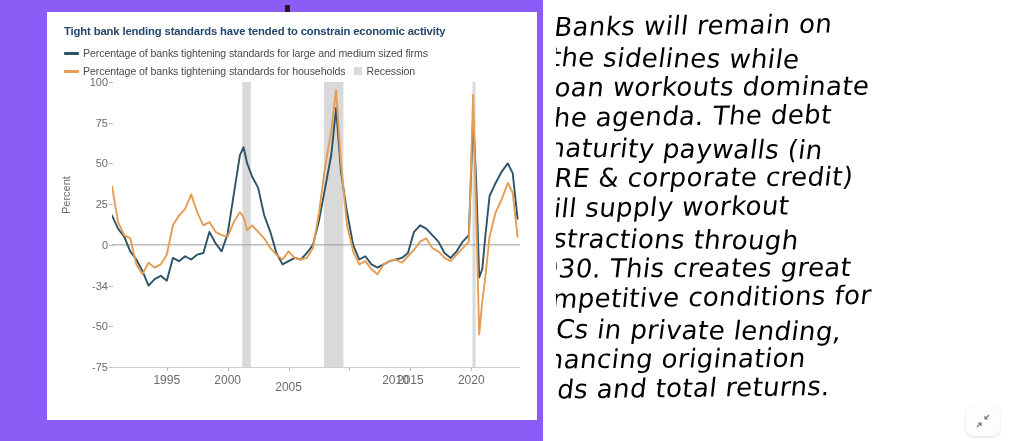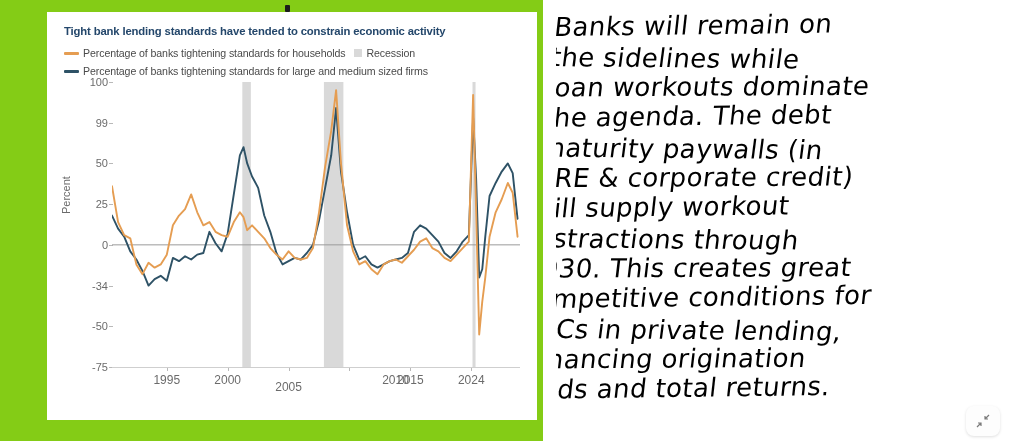--- a/index.html
+++ b/index.html
@@ -8,21 +8,21 @@
     background:#ffffff;
     font-family:"Liberation Sans", sans-serif;
     overflow:hidden;
     position:relative;
   }
   #root{position:absolute;inset:0;}
 
   
   .left-panel{
     position:absolute;left:0;top:0;width:543px;height:441px;
-    background:#84cc16;
+    background:#8b5cf6;
   }
   .top-dot{
     position:absolute;left:285px;top:5px;width:5px;height:7px;
     background:#1c1c1c;border-radius:1px;
   }
 
   
   .chart-card{
     position:absolute;left:47px;top:12px;width:490px;height:408px;
     background:#ffffff;
@@ -93,37 +93,37 @@
 
   <div class="left-panel">
     <div class="top-dot"></div>
 
     <div class="chart-card">
 
       <div class="chart-title">Tight bank lending standards have tended to constrain economic activity</div>
 
       <div class="legend">
         <div class="legend-row">
+          <span class="swatch-line" style="background:#2e5266"></span>
+          <span class="legend-label">Percentage of banks tightening standards for large and medium sized firms</span>
+        </div>
+        <div class="legend-row">
           <span class="swatch-line" style="background:#e59d52"></span>
           <span class="legend-label">Percentage of banks tightening standards for households</span>
           <span class="swatch-box" style="background:#d9d9d9"></span>
           <span class="legend-label">Recession</span>
-        </div>
-        <div class="legend-row">
-          <span class="swatch-line" style="background:#2e5266"></span>
-          <span class="legend-label">Percentage of banks tightening standards for large and medium sized firms</span>
         </div>
       </div>
 
       <div class="plot-wrap">
         <div class="ylabel">Percent</div>
         <div class="ytick-wrap" id="yticks">
             <div class="ytick" style="top: 0px;">100</div>
             <div style="position: absolute; right: -5px; width: 4px; height: 1px; background: rgb(185, 185, 185); top: 0px;"></div>
-            <div class="ytick" style="top: 40.7143px;">99</div>
+            <div class="ytick" style="top: 40.7143px;">75</div>
             <div style="position: absolute; right: -5px; width: 4px; height: 1px; background: rgb(185, 185, 185); top: 40.7143px;"></div>
             <div class="ytick" style="top: 81.4286px;">50</div>
             <div style="position: absolute; right: -5px; width: 4px; height: 1px; background: rgb(185, 185, 185); top: 81.4286px;"></div>
             <div class="ytick" style="top: 122.143px;">25</div>
             <div style="position: absolute; right: -5px; width: 4px; height: 1px; background: rgb(185, 185, 185); top: 122.143px;"></div>
             <div class="ytick" style="top: 162.857px;">0</div>
             <div style="position: absolute; right: -5px; width: 4px; height: 1px; background: rgb(185, 185, 185); top: 162.857px;"></div>
             <div class="ytick" style="top: 203.571px;">-34</div>
             <div style="position: absolute; right: -5px; width: 4px; height: 1px; background: rgb(185, 185, 185); top: 203.571px;"></div>
             <div class="ytick" style="top: 244.286px;">-50</div>
@@ -144,21 +144,21 @@
             <div class="xtick-lbl" style="left: 54.806px;">1995</div>
             <div class="xtick-line" style="left: 115.701px;"></div>
             <div class="xtick-lbl" style="left: 115.701px;">2000</div>
             <div class="xtick-line" style="left: 176.597px;"></div>
             <div class="xtick-lbl" style="left: 176.597px; margin-top: 7px;">2005</div>
             <div class="xtick-line" style="left: 237.493px;"></div>
             <div class="xtick-lbl" style="left: 237.493px; margin-left: 46px;">2010</div>
             <div class="xtick-line" style="left: 298.388px;"></div>
             <div class="xtick-lbl" style="left: 298.388px;">2015</div>
             <div class="xtick-line" style="left: 359.284px;"></div>
-            <div class="xtick-lbl" style="left: 359.284px;">2024</div>
+            <div class="xtick-lbl" style="left: 359.284px;">2020</div>
             <div style="position: absolute; left: 0px; top: 0px; width: 408px; height: 1px; background: rgb(207, 207, 207);"></div>
           </div>
       </div>
 
     </div>
   </div>
 
   <div class="notes">
     <svg class="hw-svg" id="hwsvg" width="466" height="441">
         <text x="2" y="36" font-family="&quot;DejaVu Sans&quot;, sans-serif" font-size="26" fill="#000" letter-spacing="0.4" transform="rotate(-0.7 2 36) skewX(-7)">Banks will remain on</text>

